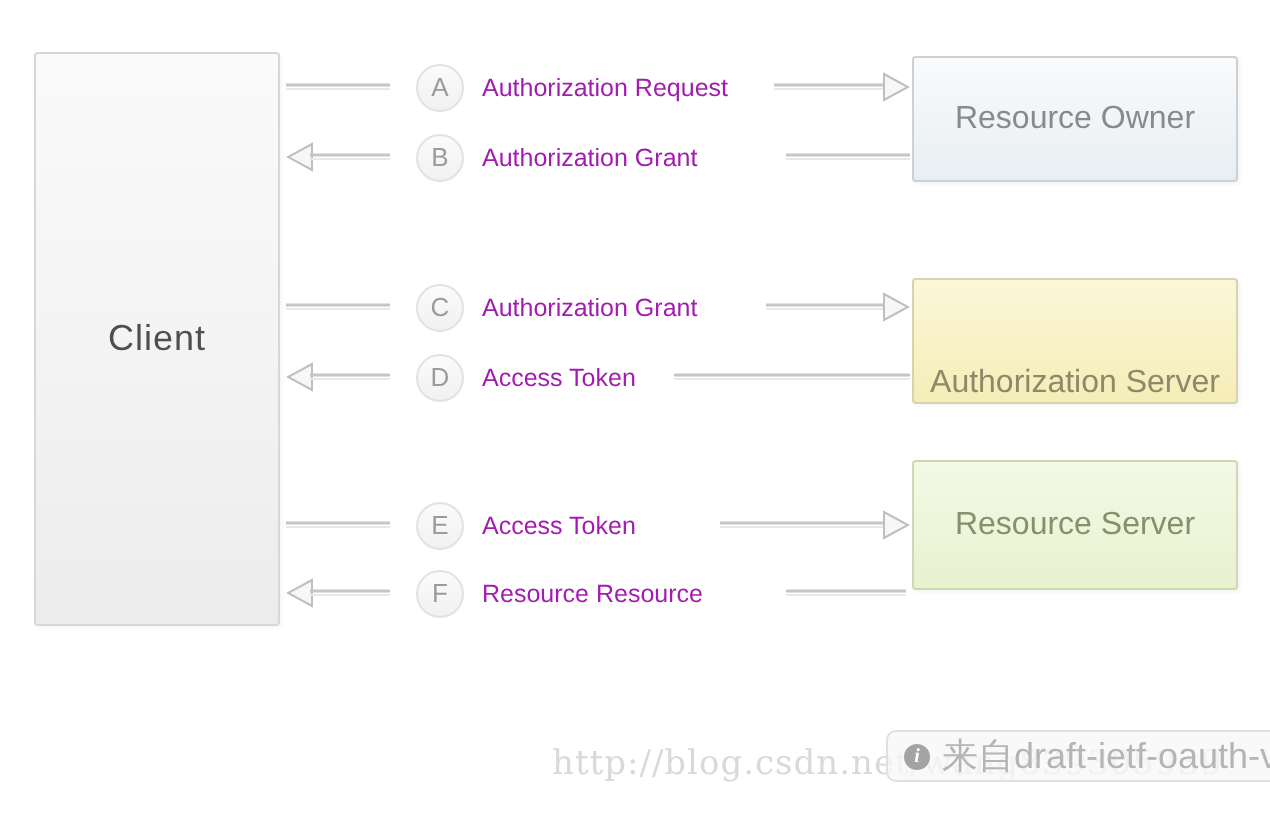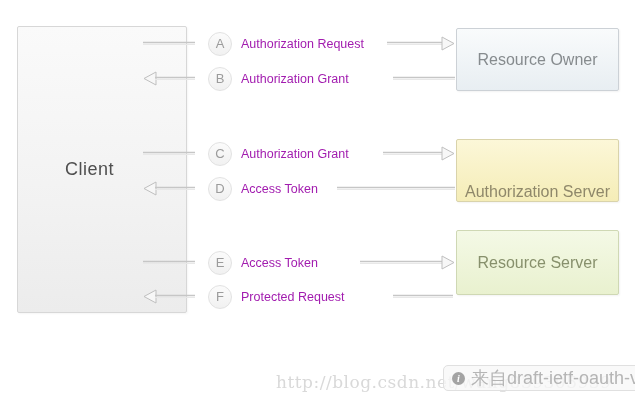--- a/index.html
+++ b/index.html
@@ -5,23 +5,22 @@
   html,body { margin:0; padding:0; background:#fff; }
   .stage {
     position:relative; width:635px; height:409px; background:#ffffff;
     font-family:"Liberation Sans", sans-serif; overflow:hidden;
   }
   
   .client-box {
     position:absolute; left:17px; top:26px; width:121px; height:285px;
     background:linear-gradient(180deg,#fafafa 0%,#f3f3f3 55%,#ececec 100%);
     border:1px solid #d7d7d7; border-radius:2px;
-    display:flex; align-items:center; 
+    display:flex; align-items:center; justify-content:center;
     box-shadow:1px 1px 2px rgba(0,0,0,0.04);
-    padding-left:47px;
   }
   .client-box span { font-size:18px; color:#4f4f4f; letter-spacing:0.5px; }
   
   .entity {
     position:absolute; left:456px; width:161px;
     border-radius:2px; display:flex; align-items:center; justify-content:center;
     font-size:16px; box-shadow:1px 1px 2px rgba(0,0,0,0.05);
   }
   .entity-ro {
     top:28px; height:61px;
@@ -94,21 +93,21 @@
   <div class="step-circle" style="top:142px">C</div>
   <div class="step-circle" style="top:177px">D</div>
   <div class="step-circle" style="top:251px">E</div>
   <div class="step-circle" style="top:285px">F</div>
 
   <div class="flow-label" style="top:36px">Authorization Request</div>
   <div class="flow-label" style="top:71px">Authorization Grant</div>
   <div class="flow-label" style="top:146px">Authorization Grant</div>
   <div class="flow-label" style="top:181px">Access Token</div>
   <div class="flow-label" style="top:255px">Access Token</div>
-  <div class="flow-label" style="top:289px">Protected Request</div>
+  <div class="flow-label" style="top:289px">Resource Resource</div>
 
   <svg class="arrow" style="left:143px;top:36px" width="52" height="15">
     <line x1="0" y1="6.5" x2="52" y2="6.5" stroke="#c6c6c6" stroke-width="1.5"></line>
     <line x1="0" y1="8.5" x2="52" y2="8.5" stroke="#e8e8e8" stroke-width="1"></line>
   </svg>
   <svg class="arrow" style="left:387px;top:36px" width="68" height="15">
     <line x1="0" y1="6.5" x2="56" y2="6.5" stroke="#c6c6c6" stroke-width="1.5"></line>
     <line x1="0" y1="8.5" x2="56" y2="8.5" stroke="#e8e8e8" stroke-width="1"></line>
     <polygon points="55,1 67,7.5 55,14" fill="#f7f7f7" stroke="#bfbfbf" stroke-width="1"></polygon>
   </svg>

